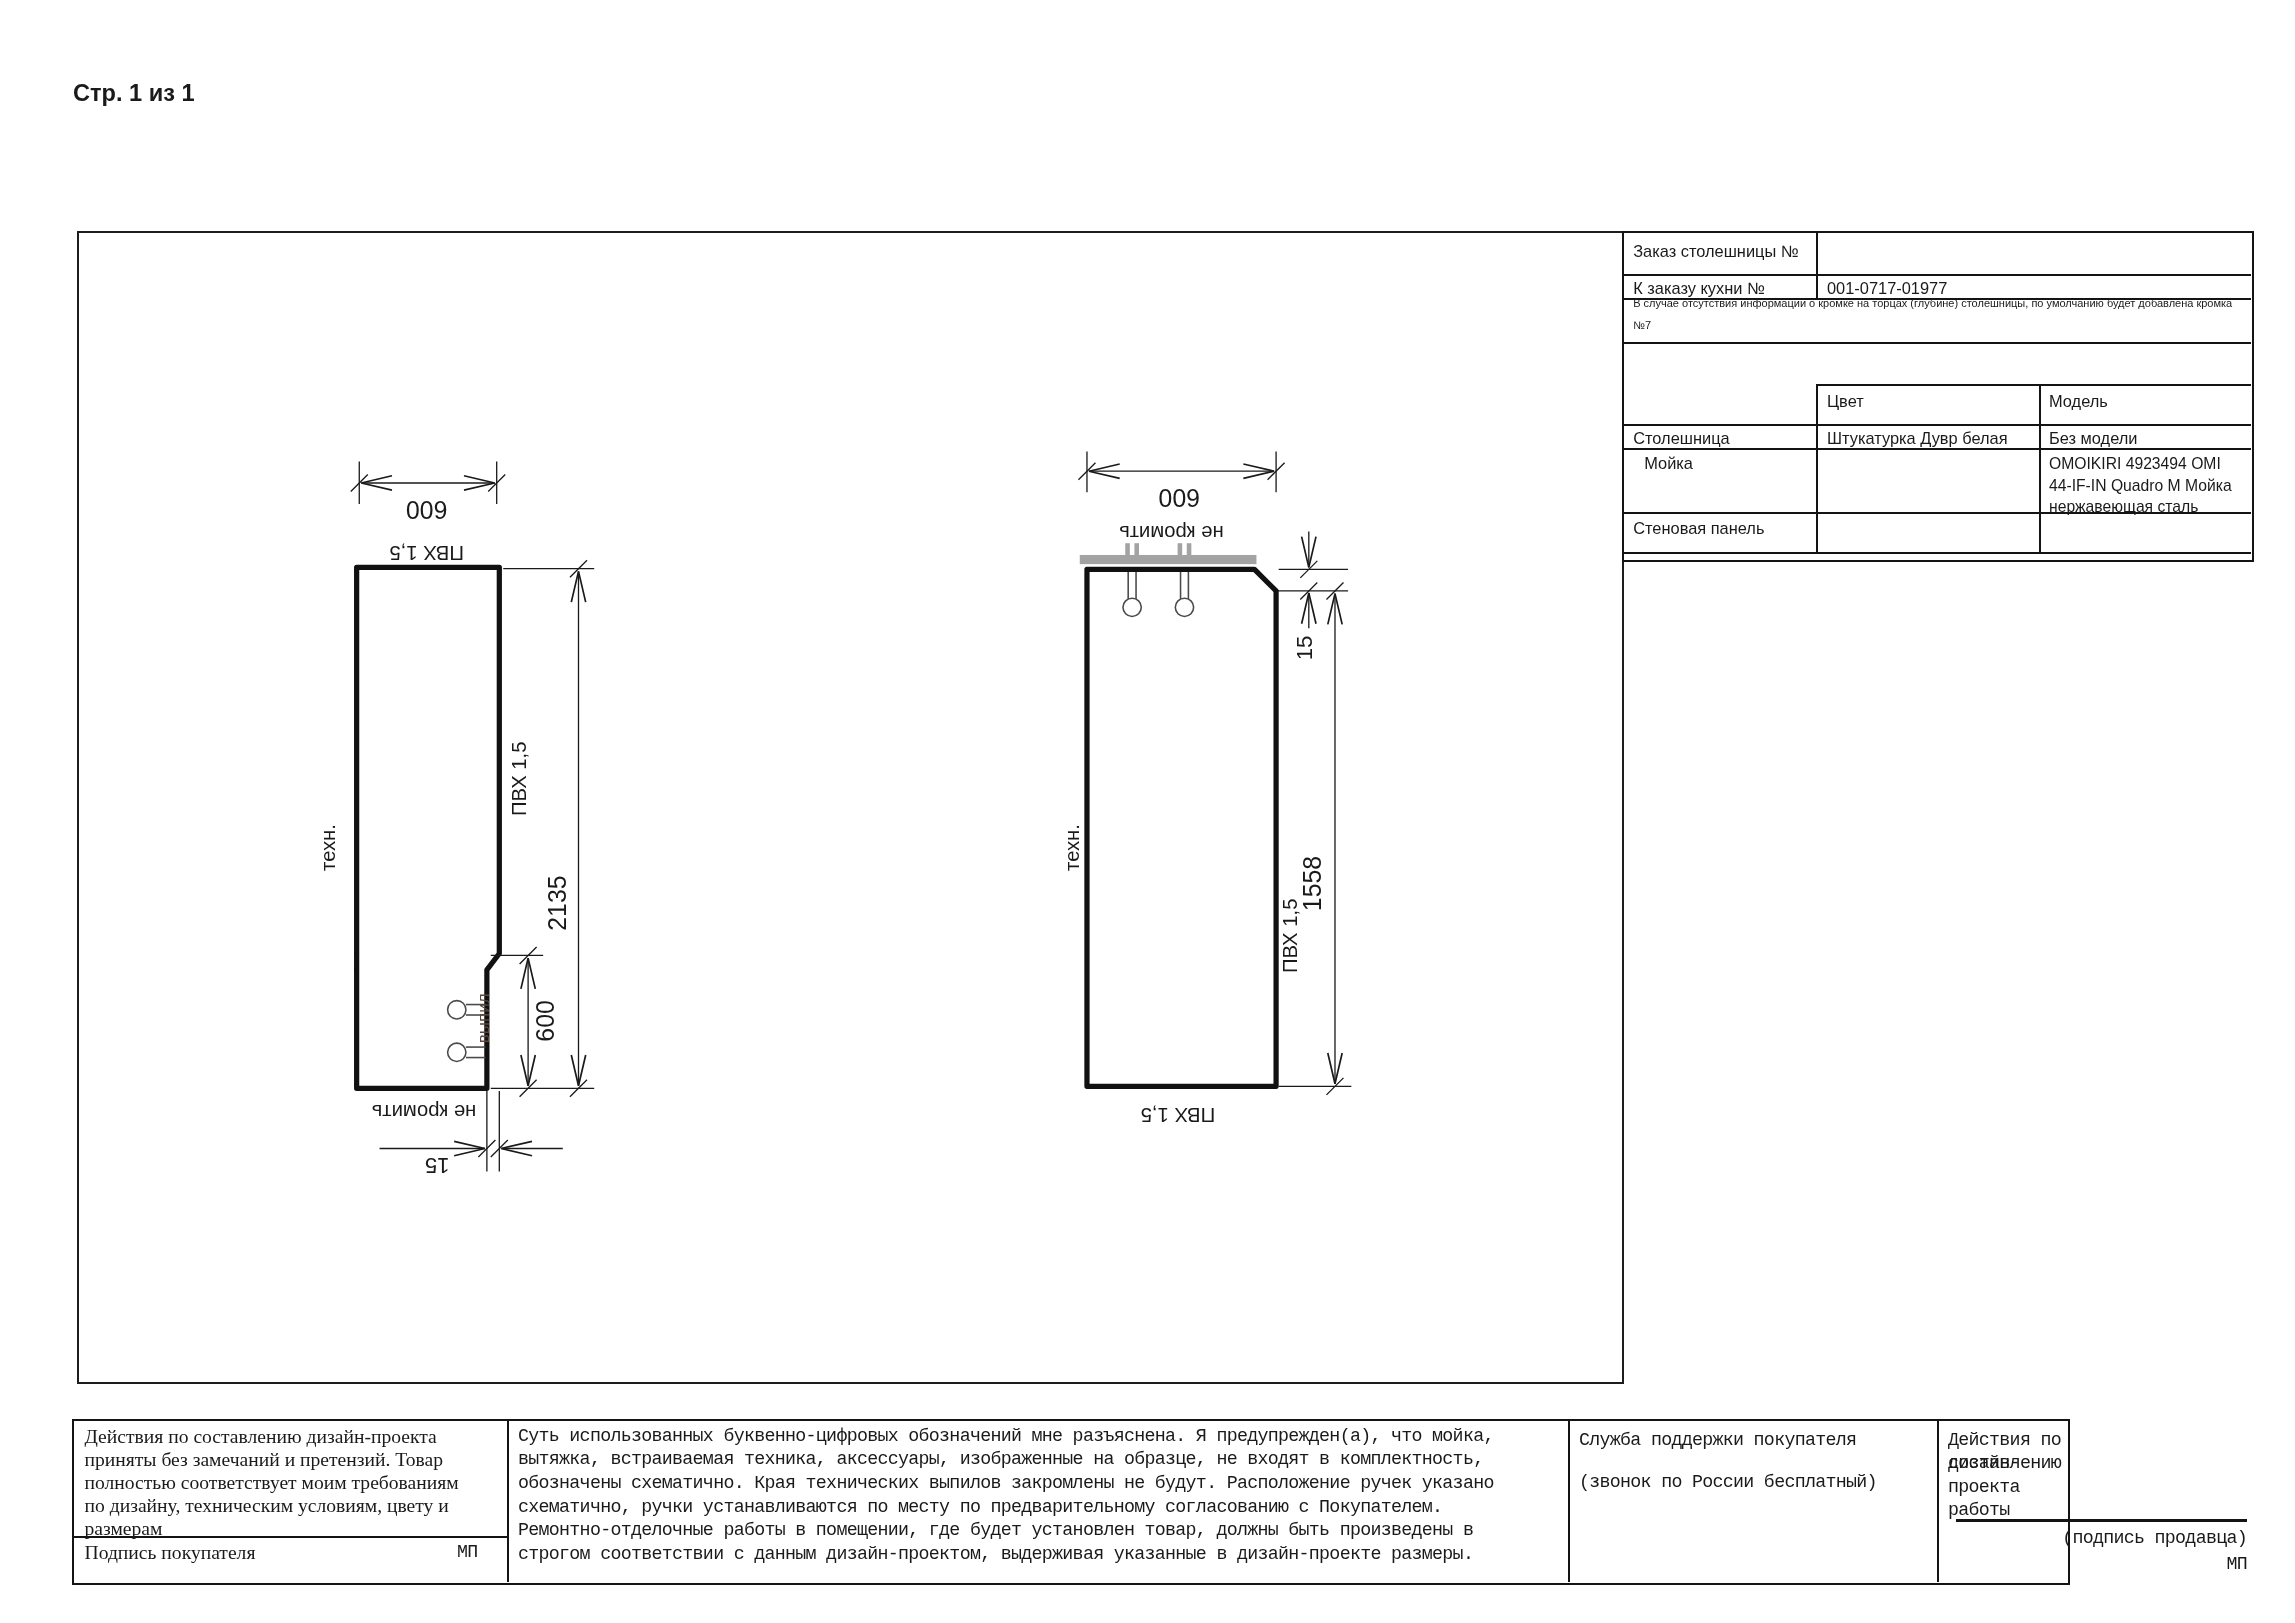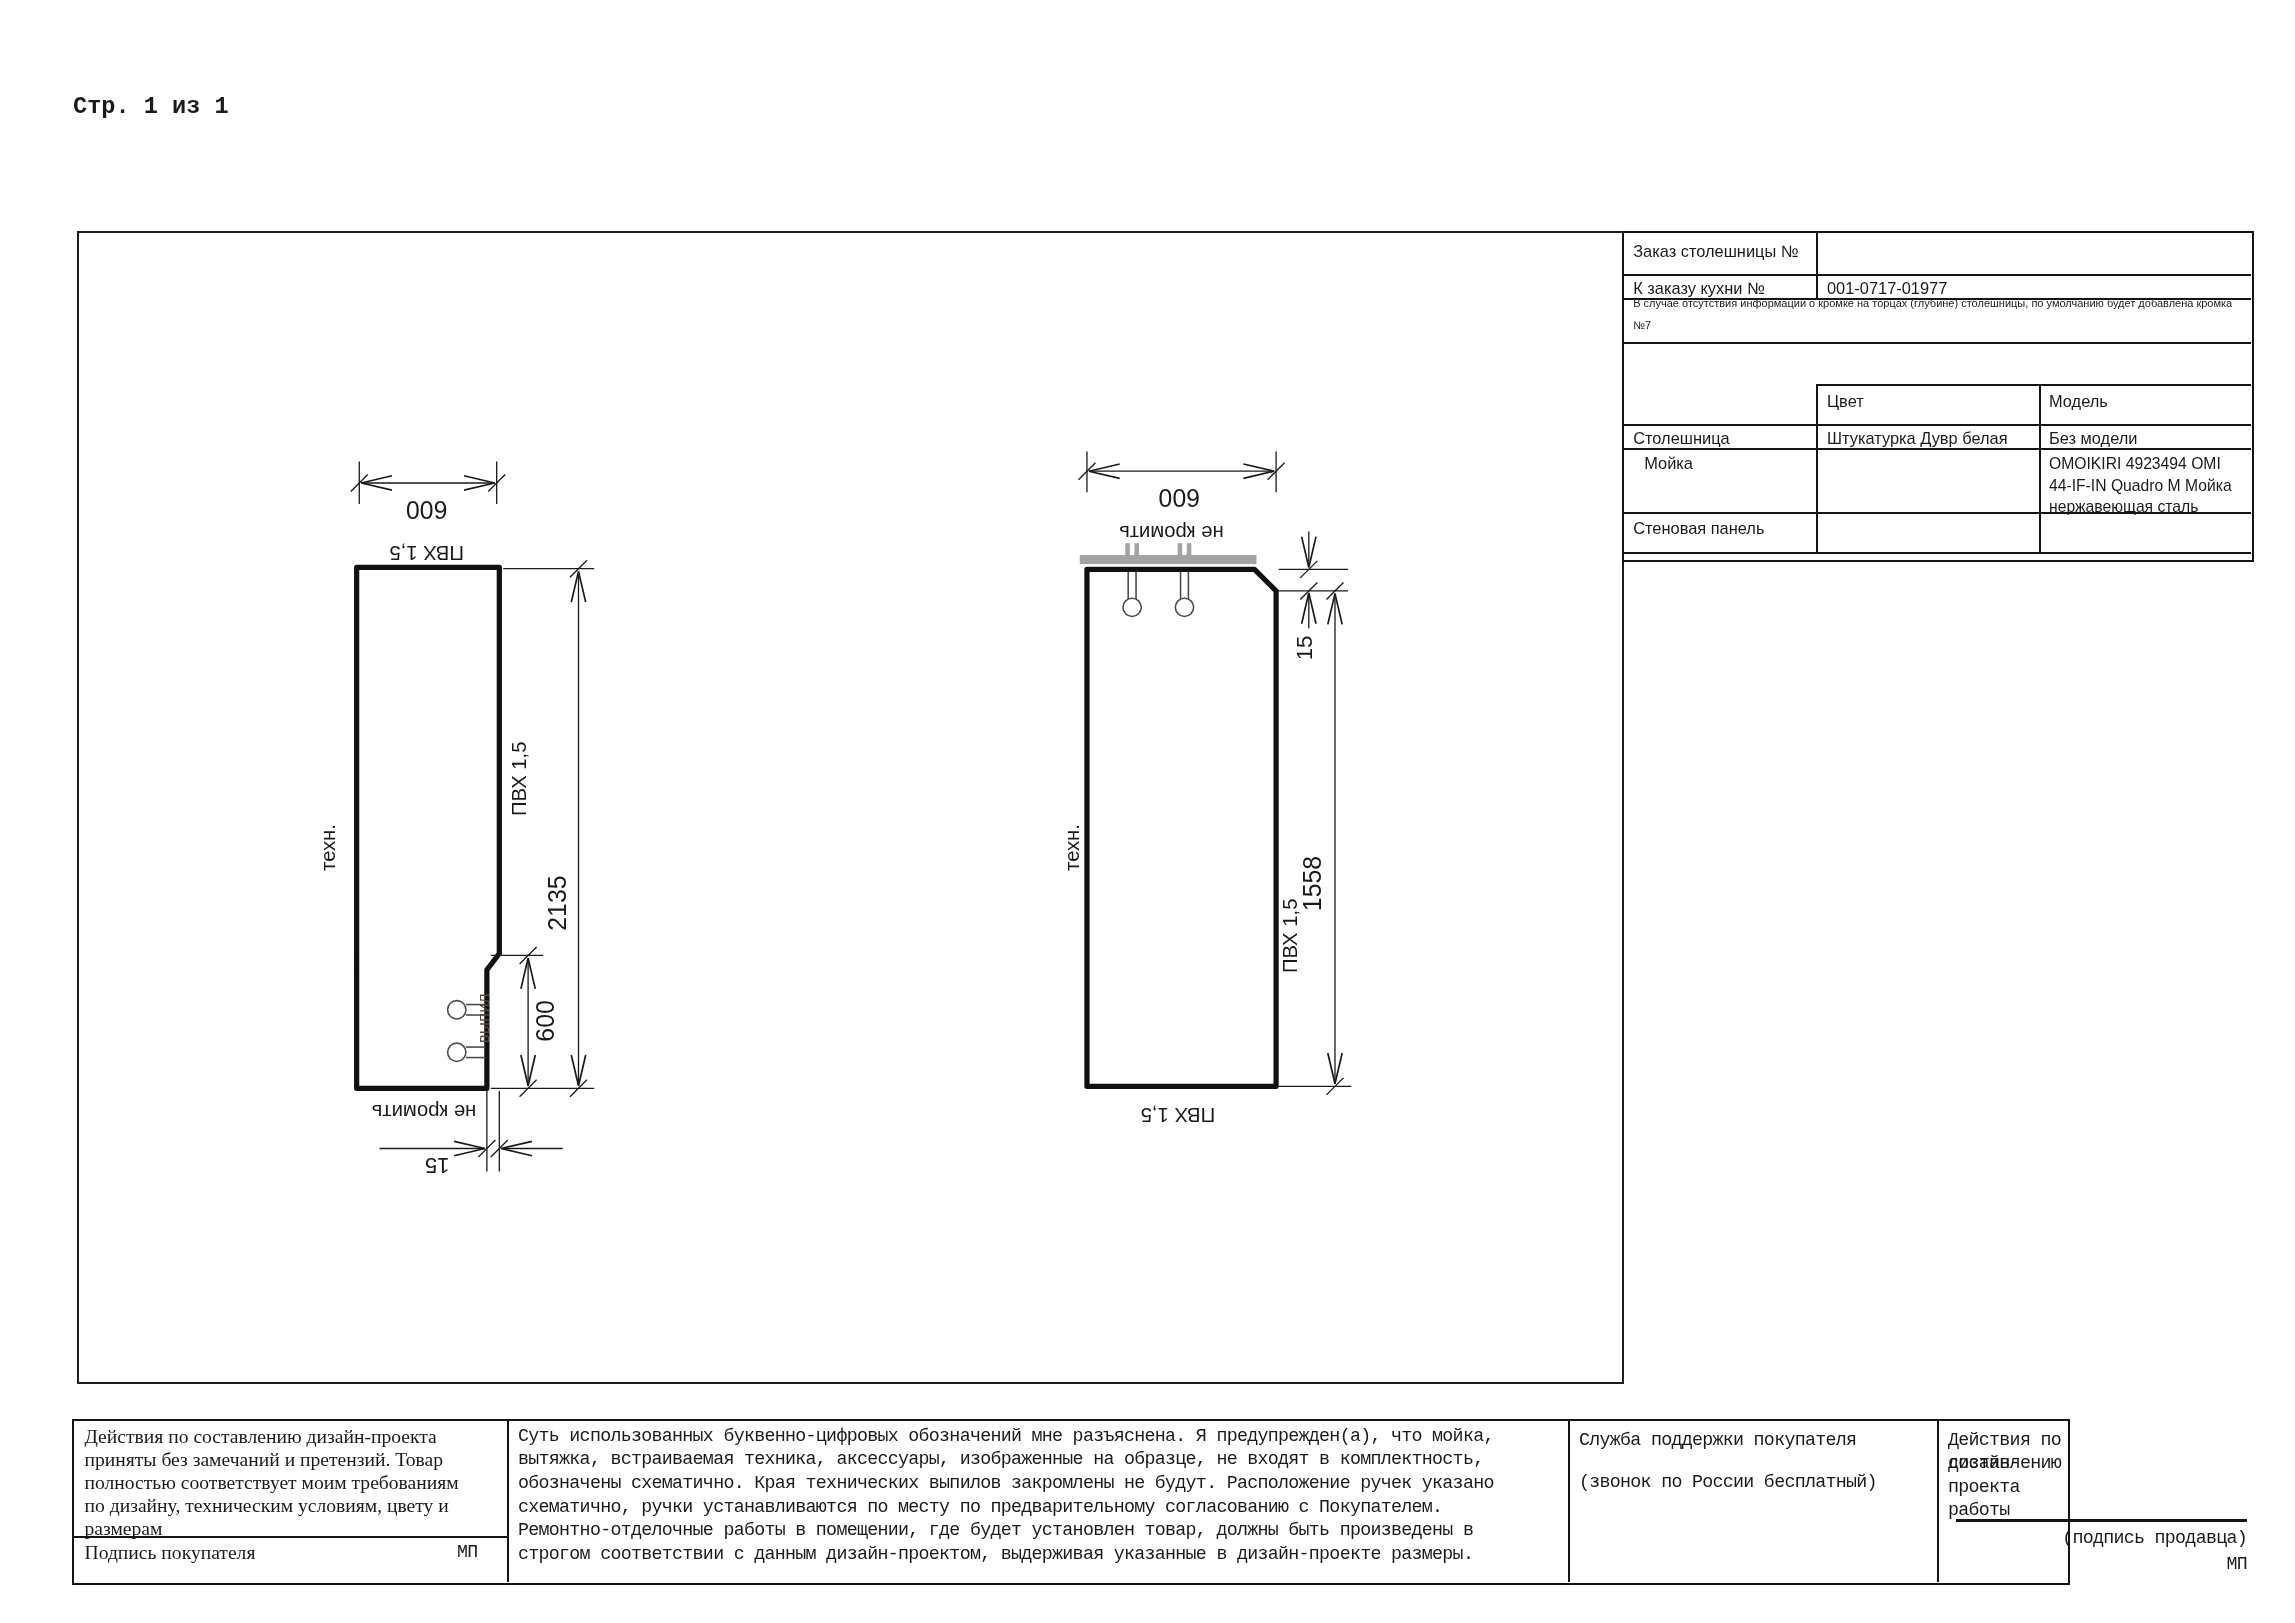--- a/index.html
+++ b/index.html
@@ -1,20 +1,20 @@
 <!DOCTYPE html>
 <html style="font-size:10.5px"><head>
 <meta charset="utf-8">
 <style>
   html,body{margin:0;padding:0;background:#e8e8e8;}
   .page{position:relative;width:2295px;height:1623px;background:#ffffff;overflow:hidden;
         font-family:"Liberation Sans",sans-serif;color:#1a1a1a;}
   .abs{position:absolute;}
   
-  .page-num{left:73px;top:80px;font-family:Liberation Mono, monospace;font-weight:bold;font-size:23.6px;margin-top:13px;}
+  .page-num{left:73px;top:80px;font-family:Liberation Sans, sans-serif;font-weight:bold;font-size:23.6px;}
   
   .frame{left:77px;top:231px;width:1543px;height:1149px;border:2px solid #1d1d1d;}
   
   .itable{left:1622px;top:231px;width:632px;height:331px;border:2.6px solid #141414;box-sizing:border-box;}
   .itable .cellt{position:absolute;font-size:16.4px;line-height:21.6px;}
   .hline{position:absolute;background:#141414;height:2px;}
   .vline{position:absolute;background:#141414;width:2px;}
   
   .ftable{left:72px;top:1419px;width:1998px;height:166px;border:2.6px solid #141414;box-sizing:border-box;}
   .serif-block{font-family:"Liberation Serif",serif;font-size:19.6px;line-height:23px;}

